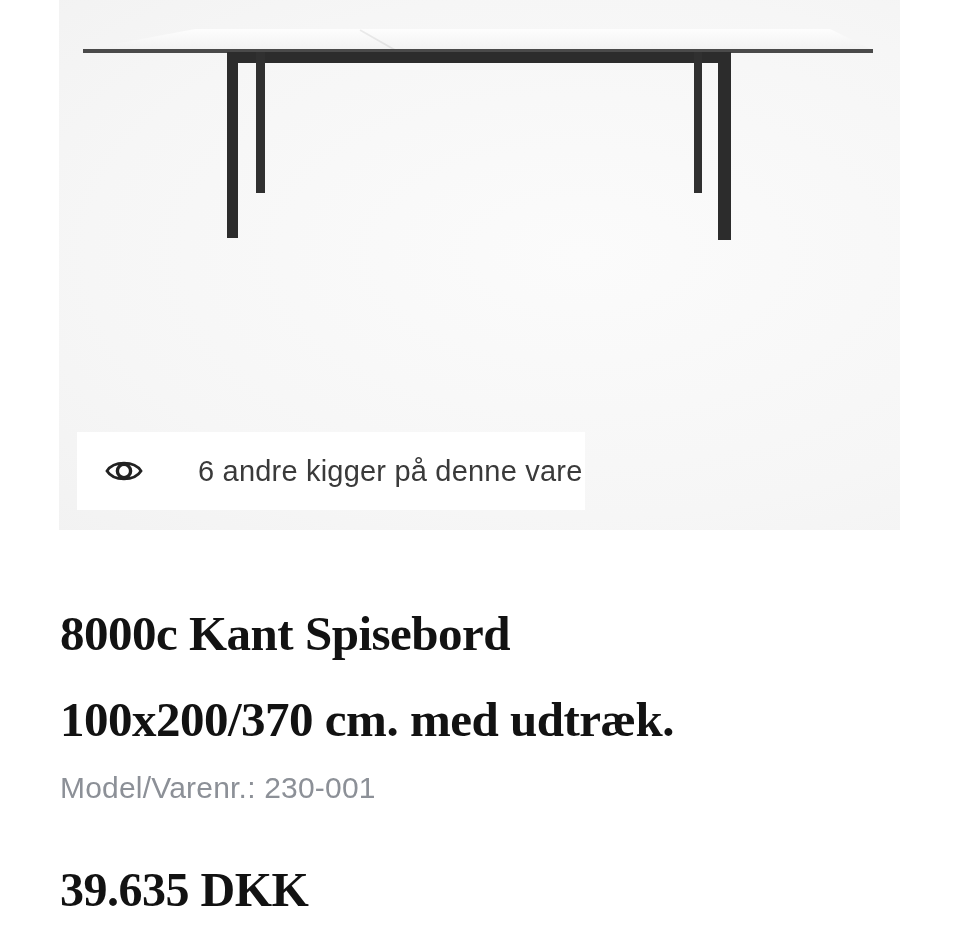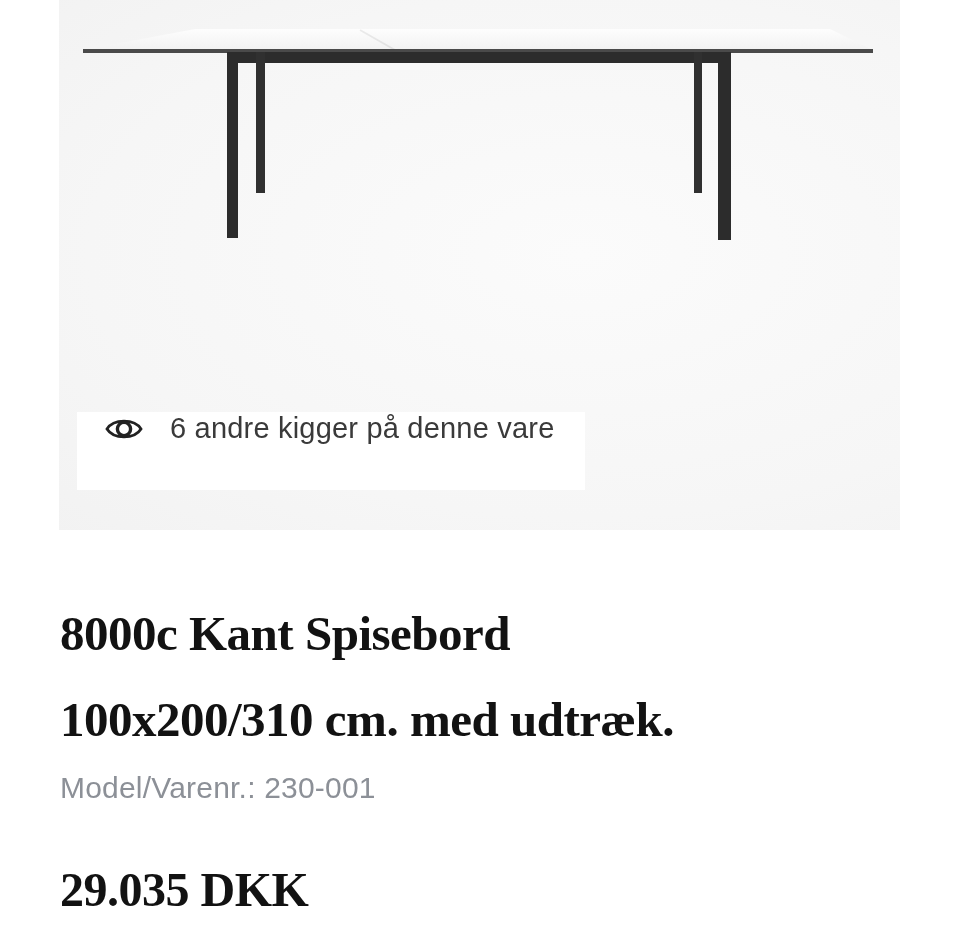--- a/index.html
+++ b/index.html
@@ -26,27 +26,28 @@
     position: absolute;
     left: 0;
     top: 0;
     display: block;
   }
 
   
   .viewers-badge {
     position: absolute;
     left: 18px;
-    top: 412px;
+    top: 432px;
     width: 508px;
     height: 78px;
     background: #ffffff;
     display: flex;
-    align-items: flex-start;
+    align-items: center;
     padding-left: 27px;
+    gap: 28px;
   }
   .eye-icon-box {
     width: 40px;
     height: 34px;
     flex: 0 0 auto;
     display: flex;
     align-items: center;
     justify-content: center;
   }
   .viewers-badge-label {
@@ -129,20 +130,20 @@
           <path d="M3 17 C 9.5 6.5, 30.5 6.5, 37 17 C 30.5 27.5, 9.5 27.5, 3 17 Z" fill="none" stroke="#222222" stroke-width="2.8" stroke-linejoin="miter"></path>
           <circle cx="20" cy="17" r="6.6" fill="none" stroke="#222222" stroke-width="3.4"></circle>
         </svg>
       </span>
       <span class="viewers-badge-label">6 andre kigger på denne vare</span>
     </div>
   </div>
 
   <div class="product-title">
     <div>8000c Kant Spisebord</div>
-    <div>100x200/310 cm. med udtræk.</div>
+    <div>100x200/370 cm. med udtræk.</div>
   </div>
 
   <div class="model-number">Model/Varenr.: 230-001</div>
 
-  <div class="price">29.035 DKK</div>
+  <div class="price">39.635 DKK</div>
 
 </div>
 
 </body></html>

